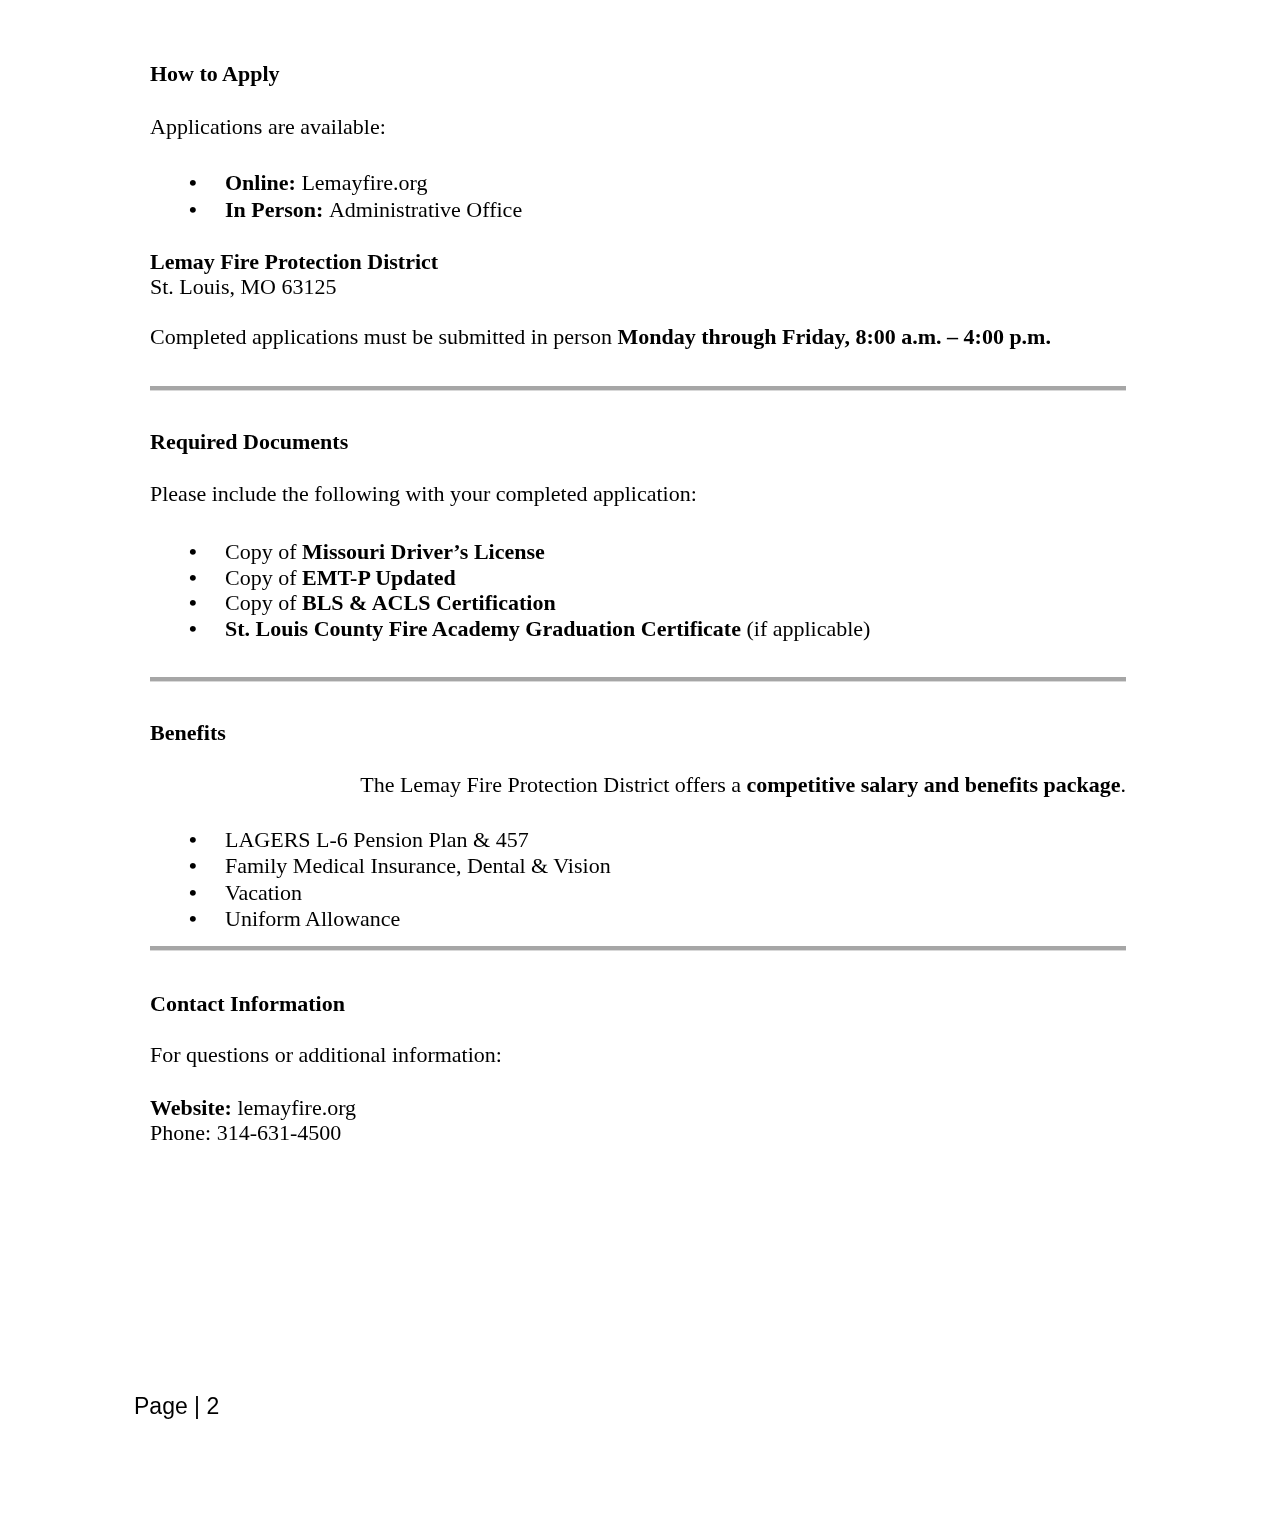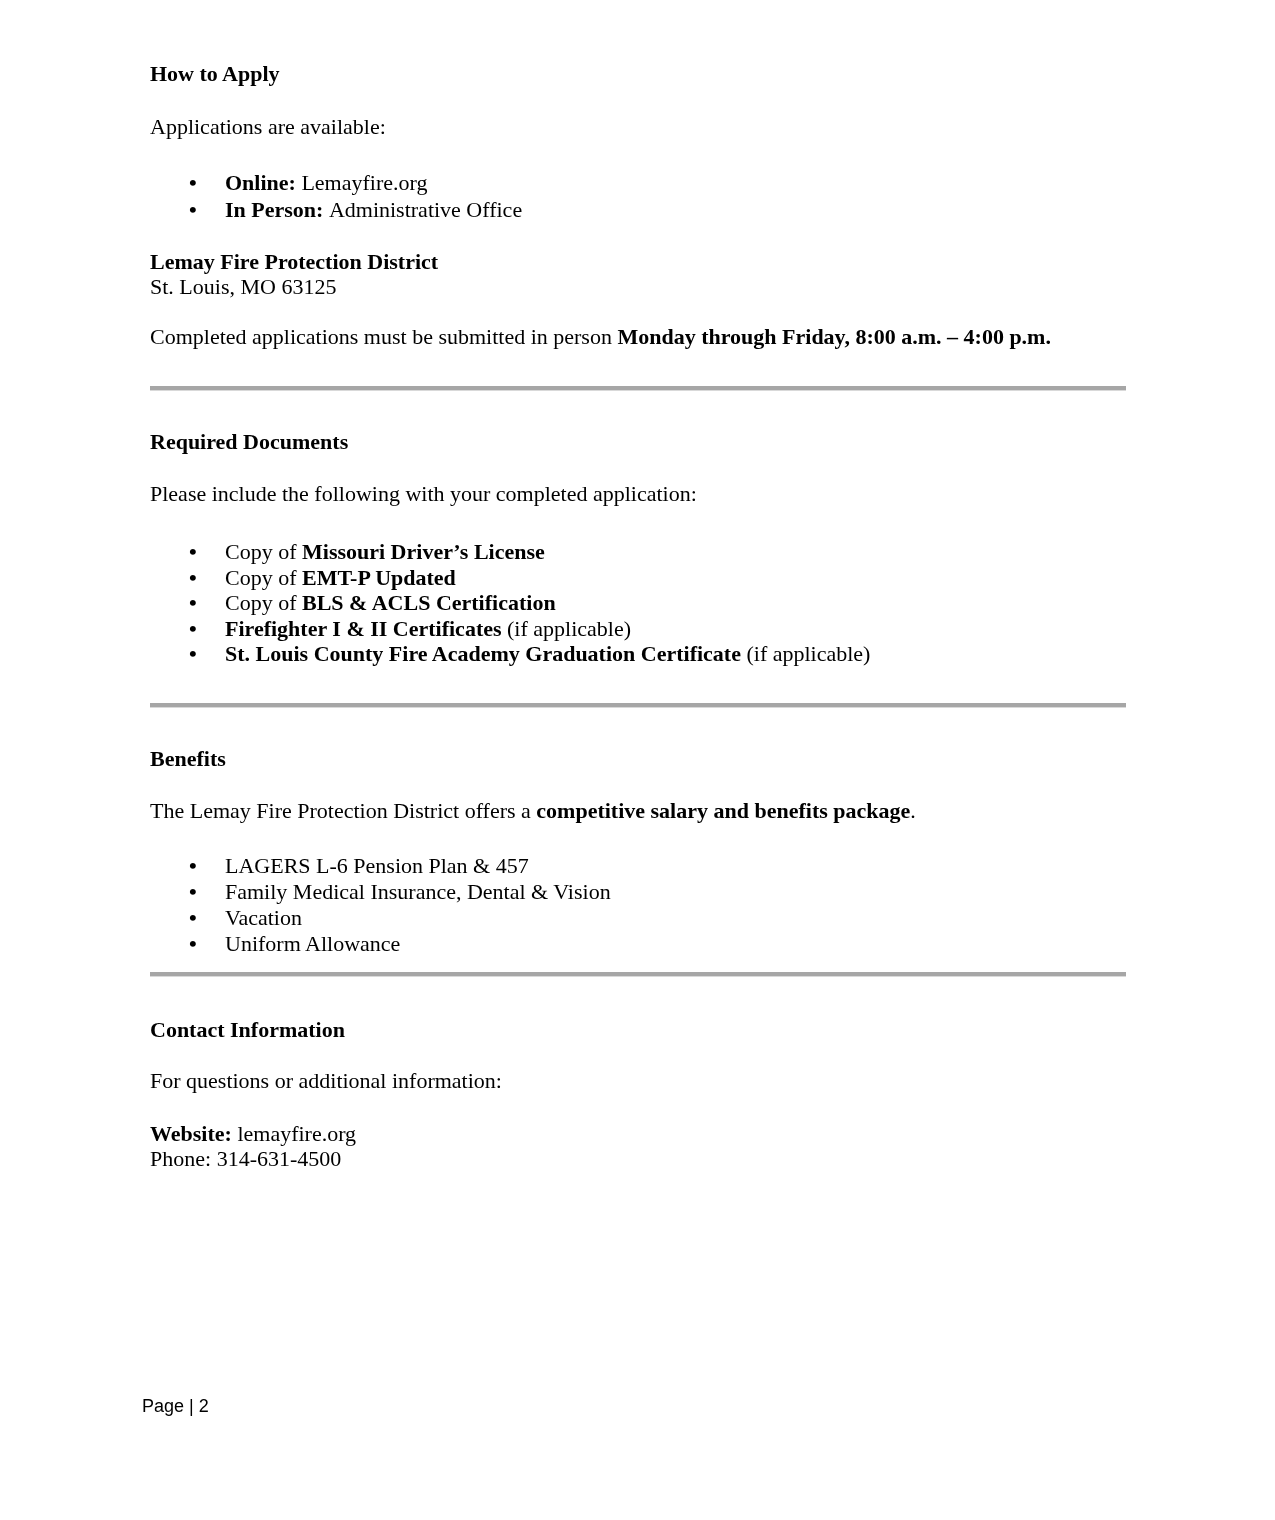--- a/index.html
+++ b/index.html
@@ -54,34 +54,34 @@
   .rule-1 { margin-bottom: 38px; }
   .rule-2 { margin-bottom: 38px; }
   .rule-3 { margin-bottom: 40px; }
 
   .h-req     { font-weight: bold; margin-bottom: 26px; }
   .p-include { margin-bottom: 32px; }
   .ul-req    { margin-bottom: 36px; }
   .ul-req li { line-height: 25.5px; }
 
   .h-ben     { font-weight: bold; margin-bottom: 26px; }
-  .p-offers  { margin-bottom: 29px; }
+  .p-offers  { margin-bottom: 29px; text-align: right; }
   .ul-ben    { margin-bottom: 14px; }
   .ul-ben li { line-height: 26.3px; }
 
   .h-contact { font-weight: bold; margin-bottom: 25px; }
   .p-quest   { margin-bottom: 27px; }
   .contact-lines { line-height: 25px; }
 
   .footer {
     position: absolute;
-    left: 142px;
+    left: 134px;
     top: 1393px;
     font-family: "Liberation Sans", "DejaVu Sans", sans-serif;
-    font-size: 18px;
+    font-size: 23px;
     line-height: 26px;
   }
 </style>
 </head>
 <body>
 
 <div class="doc">
 
   <p class="t h-apply">How to Apply</p>
 
@@ -102,21 +102,20 @@
   <div class="rule rule-1"></div>
 
   <p class="t h-req">Required Documents</p>
 
   <p class="t p-include">Please include the following with your completed application:</p>
 
   <ul class="ul ul-req t">
     <li><span>Copy of </span><span style="font-weight: bold;">Missouri Driver’s License</span></li>
     <li><span>Copy of </span><span style="font-weight: bold;">EMT-P Updated</span></li>
     <li><span>Copy of </span><span style="font-weight: bold;">BLS &amp; ACLS Certification</span></li>
-    <li><span style="font-weight: bold;">Firefighter I &amp; II Certificates</span><span> (if applicable)</span></li>
     <li><span style="font-weight: bold;">St. Louis County Fire Academy Graduation Certificate</span><span> (if applicable)</span></li>
   </ul>
 
   <div class="rule rule-2"></div>
 
   <p class="t h-ben">Benefits</p>
 
   <p class="t p-offers"><span>The Lemay Fire Protection District offers a </span><span style="font-weight: bold;">competitive salary and benefits package</span><span>.</span></p>
 
   <ul class="ul ul-ben t">

